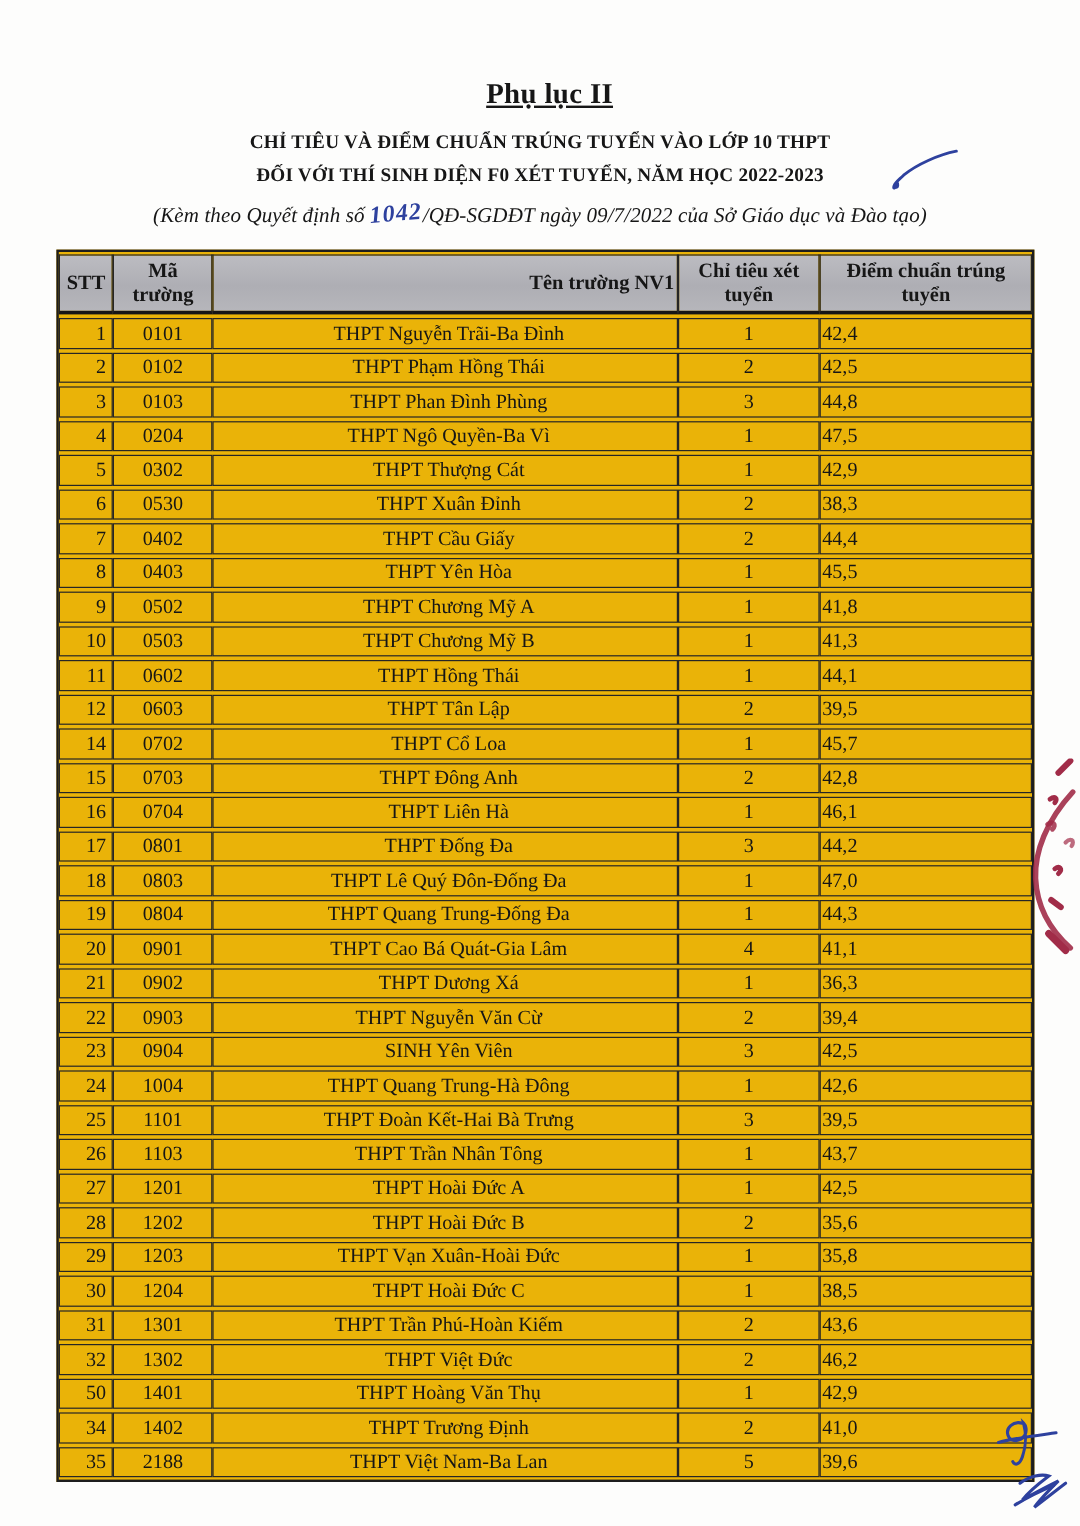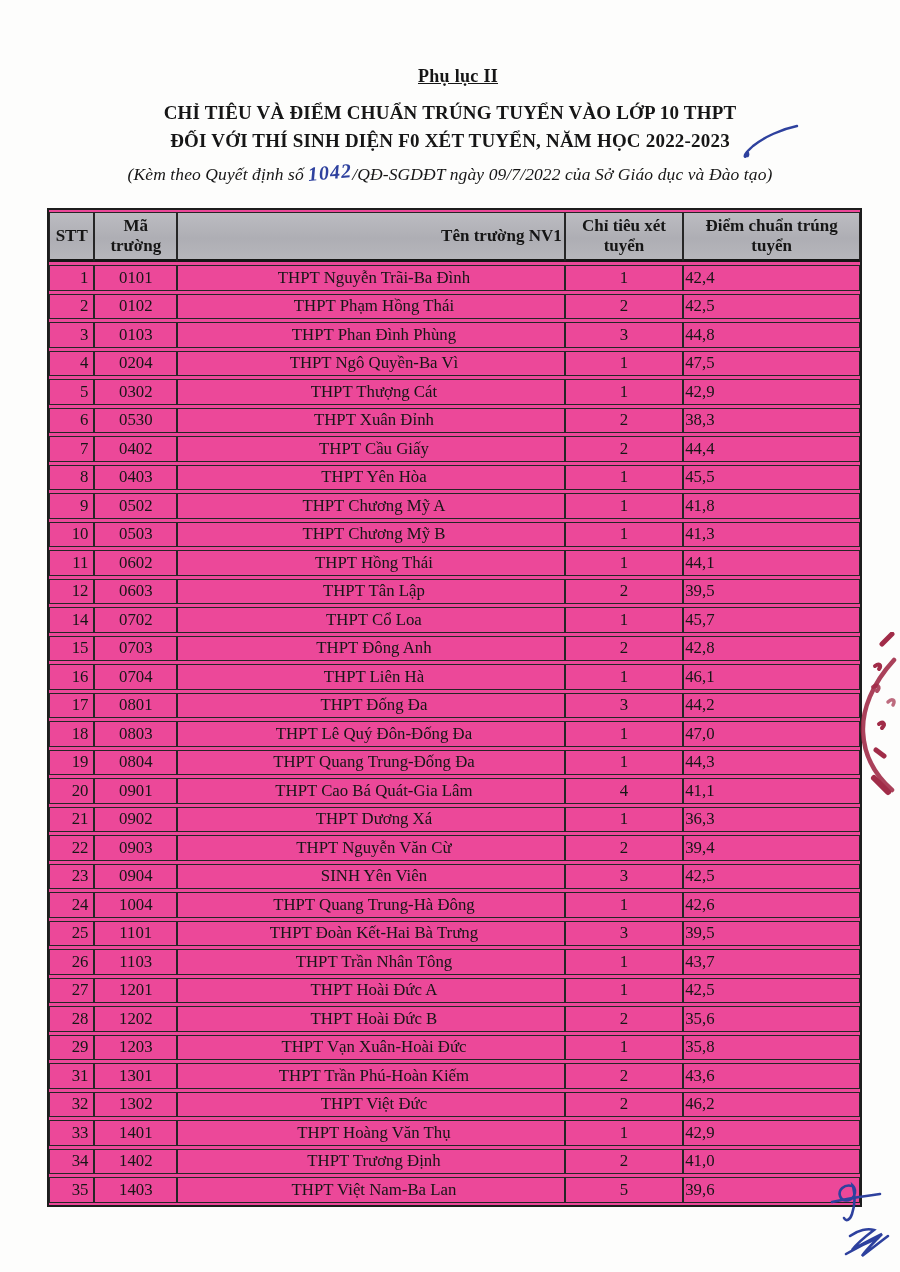--- a/index.html
+++ b/index.html
@@ -6,37 +6,37 @@
   body{
     width:900px;height:1272px;
     background:#fdfdfc;
     font-family:"Liberation Serif","DejaVu Serif",serif;
     color:#161616;
     position:relative;
     overflow:hidden;
   }
   .titles{position:absolute;top:66px;left:0;width:900px;text-align:center;}
   .appendix{
-    font-size:18px;font-weight:bold;text-decoration:underline;
+    font-size:24px;font-weight:bold;text-decoration:underline;
     letter-spacing:.3px;margin-bottom:12px;padding-left:16px;
   }
-  .main-title{font-size:19px;font-weight:bold;line-height:28px;letter-spacing:.2px;}
+  .main-title{font-size:16px;font-weight:bold;line-height:28px;letter-spacing:.2px;}
   .subtitle{font-size:17.5px;font-style:italic;margin-top:7px;letter-spacing:.1px;}
   .hand-number{
     color:#2e419e;font-style:italic;font-weight:bold;font-size:20px;
     display:inline-block;transform:rotate(-5deg) translateY(-1px);
     letter-spacing:1px;
   }
   .tick-mark{position:absolute;left:740px;top:122px;}
 
   
   .table-wrap{
     position:absolute;left:47px;top:208px;width:811px;
     border:2.5px solid #1d1d1d;
-    background:#ec4899;
+    background:#eab308;
   }
   table{
     width:100%;
     border-collapse:separate;
     border-spacing:0 3px;
     margin:-1px 0;
   }
   th,td{
     border:1.4px solid #262626;
     overflow:hidden;white-space:nowrap;
@@ -276,50 +276,57 @@
           <td class="col-score">35,6</td>
         </tr>
         <tr>
           <td class="col-stt">29</td>
           <td class="col-code">1203</td>
           <td class="col-name">THPT Vạn Xuân-Hoài Đức</td>
           <td class="col-quota">1</td>
           <td class="col-score">35,8</td>
         </tr>
         <tr>
+          <td class="col-stt">30</td>
+          <td class="col-code">1204</td>
+          <td class="col-name">THPT Hoài Đức C</td>
+          <td class="col-quota">1</td>
+          <td class="col-score">38,5</td>
+        </tr>
+        <tr>
           <td class="col-stt">31</td>
           <td class="col-code">1301</td>
           <td class="col-name">THPT Trần Phú-Hoàn Kiếm</td>
           <td class="col-quota">2</td>
           <td class="col-score">43,6</td>
         </tr>
         <tr>
           <td class="col-stt">32</td>
           <td class="col-code">1302</td>
           <td class="col-name">THPT Việt Đức</td>
           <td class="col-quota">2</td>
           <td class="col-score">46,2</td>
         </tr>
         <tr>
-          <td class="col-stt">33</td>
+          <td class="col-stt">50</td>
           <td class="col-code">1401</td>
           <td class="col-name">THPT Hoàng Văn Thụ</td>
           <td class="col-quota">1</td>
           <td class="col-score">42,9</td>
         </tr>
         <tr>
           <td class="col-stt">34</td>
           <td class="col-code">1402</td>
           <td class="col-name">THPT Trương Định</td>
           <td class="col-quota">2</td>
           <td class="col-score">41,0</td>
         </tr>
         <tr>
           <td class="col-stt">35</td>
-          <td class="col-code">1403</td>
+          <td class="col-code">2188</td>
           <td class="col-name">THPT Việt Nam-Ba Lan</td>
           <td class="col-quota">5</td>
           <td class="col-score">39,6</td>
         </tr>
       </tbody>
   </table>
 </div>
 
 <svg class="stamp" width="52" height="175" viewBox="0 0 52 175">
   <g stroke="#a12c48" fill="none" stroke-linecap="round">

